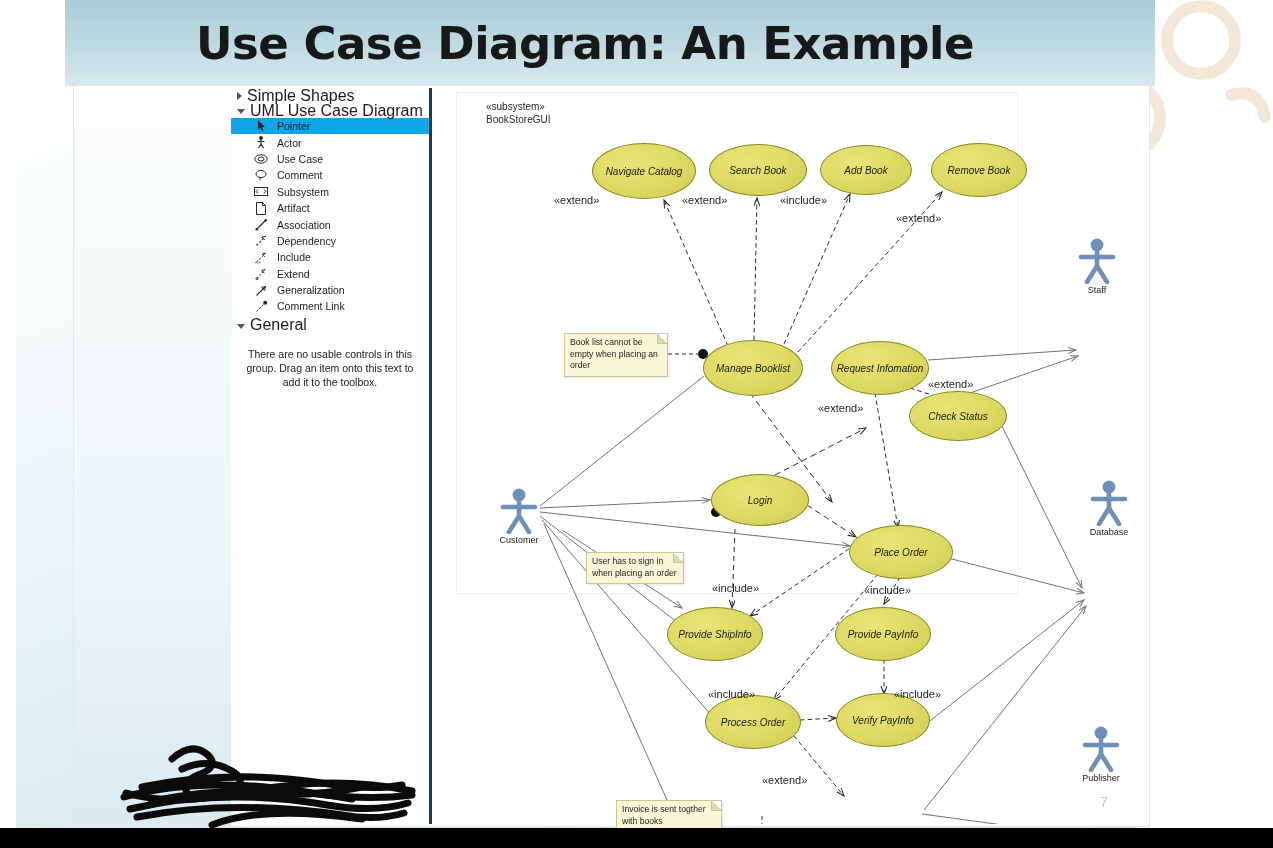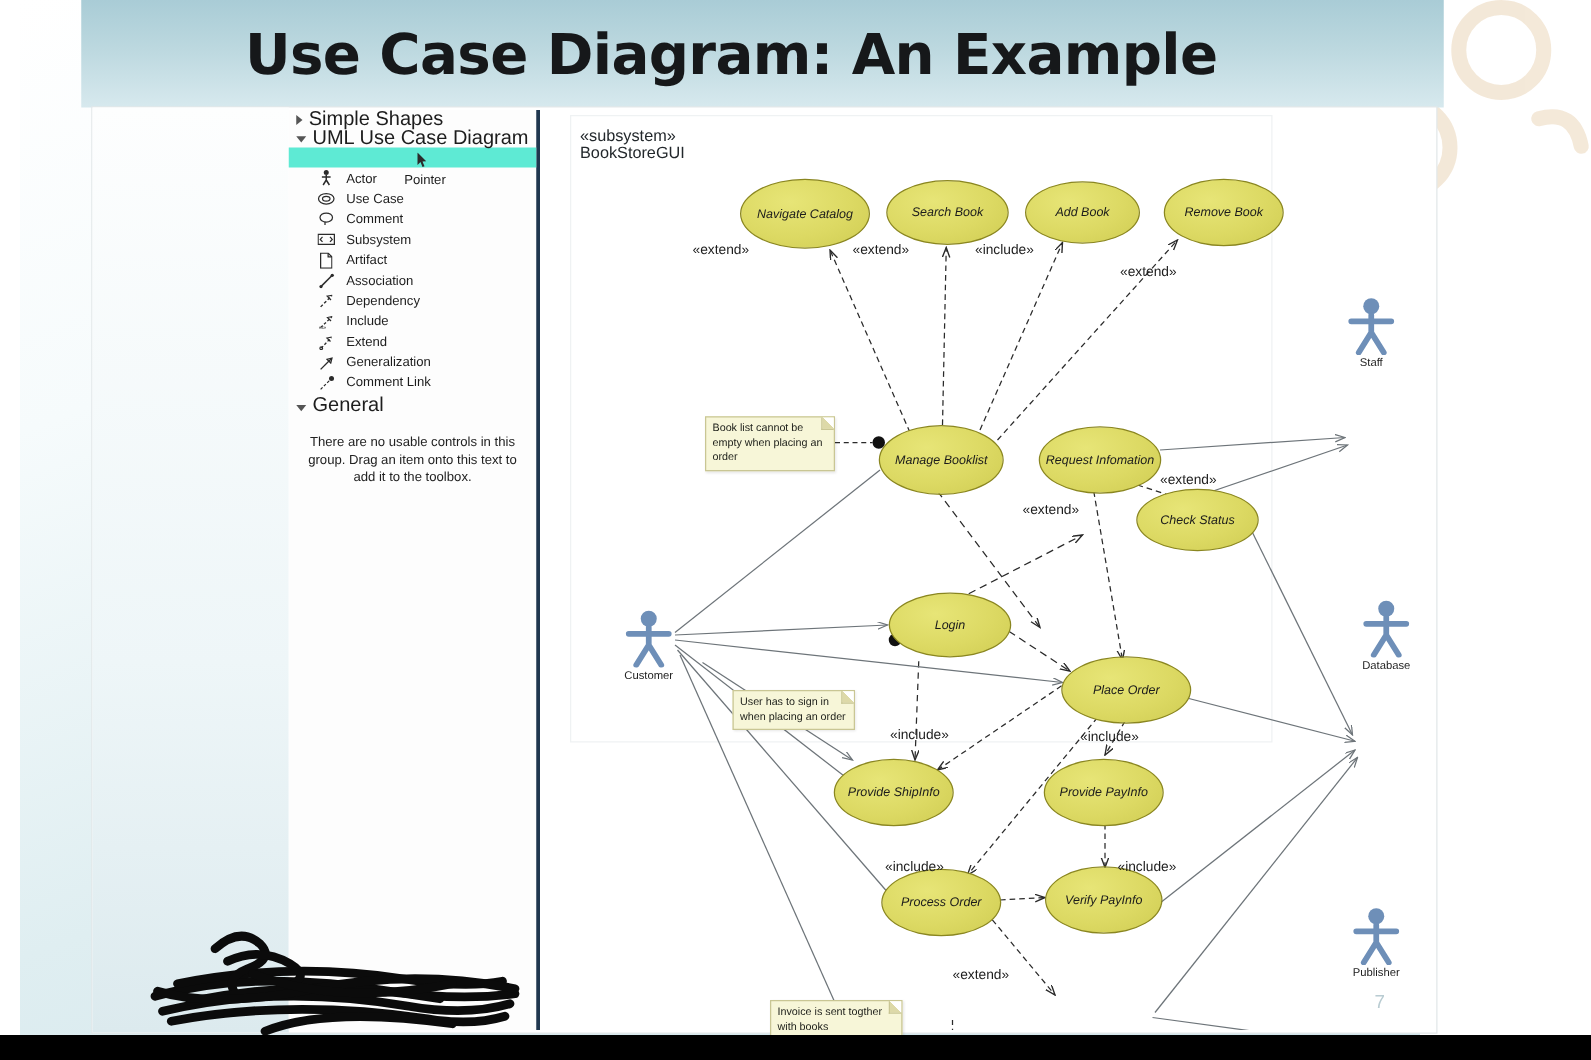--- a/index.html
+++ b/index.html
@@ -34,34 +34,34 @@
            background:#fdfdfd;border-right:3px solid #20374f;
            font-size:11px;color:#1d1d1d;}
   .tb-group{display:flex;align-items:center;height:15px;padding-left:6px;
             font-size:16px;color:#1d1d1d;}
   .tri{width:0;height:0;margin-right:5px;}
   .tri.closed{border-left:5px solid #555;border-top:4px solid transparent;
               border-bottom:4px solid transparent;}
   .tri.open{border-top:5px solid #555;border-left:4px solid transparent;
             border-right:4px solid transparent;margin-top:2px;}
   .tb-item{display:flex;align-items:center;height:16.4px;padding-left:20px;font-size:10.5px;}
-  .tb-item.sel{background:#5eead4;flex-direction:column;}
+  .tb-item.sel{background:#0ea5e9;}
   .tb-ico{width:20px;height:14px;display:flex;align-items:center;justify-content:center;
           margin-right:6px;flex:0 0 20px;}
   .tb-lab{white-space:nowrap;}
   #tb-note{padding:14px 8px 0 8px;text-align:center;font-size:10.5px;
            line-height:14px;color:#222;}
 
   
   #canvas{position:absolute;left:358px;top:2px;width:715px;height:736px;background:#fff;}
 
   
   #subsysbox{position:absolute;left:24px;top:4px;width:560px;height:500px;
              border:1px solid #eff2f3;}
-  .stereo{position:absolute;font-size:13px;color:#23282c;white-space:nowrap;}
+  .stereo{position:absolute;font-size:10px;color:#23282c;white-space:nowrap;margin-left:22px;}
 
   
   .uc{position:absolute;border-radius:50%;
       background:radial-gradient(ellipse at 38% 32%, #e7e577 0%, #dcd963 55%, #cfcc52 100%);
       border:1px solid #8a8620;
       display:flex;align-items:center;justify-content:center;text-align:center;
       font-size:10px;line-height:11px;color:#1b1b1b;font-style:italic;}
 
   
   .actor{position:absolute;width:42px;text-align:center;}

